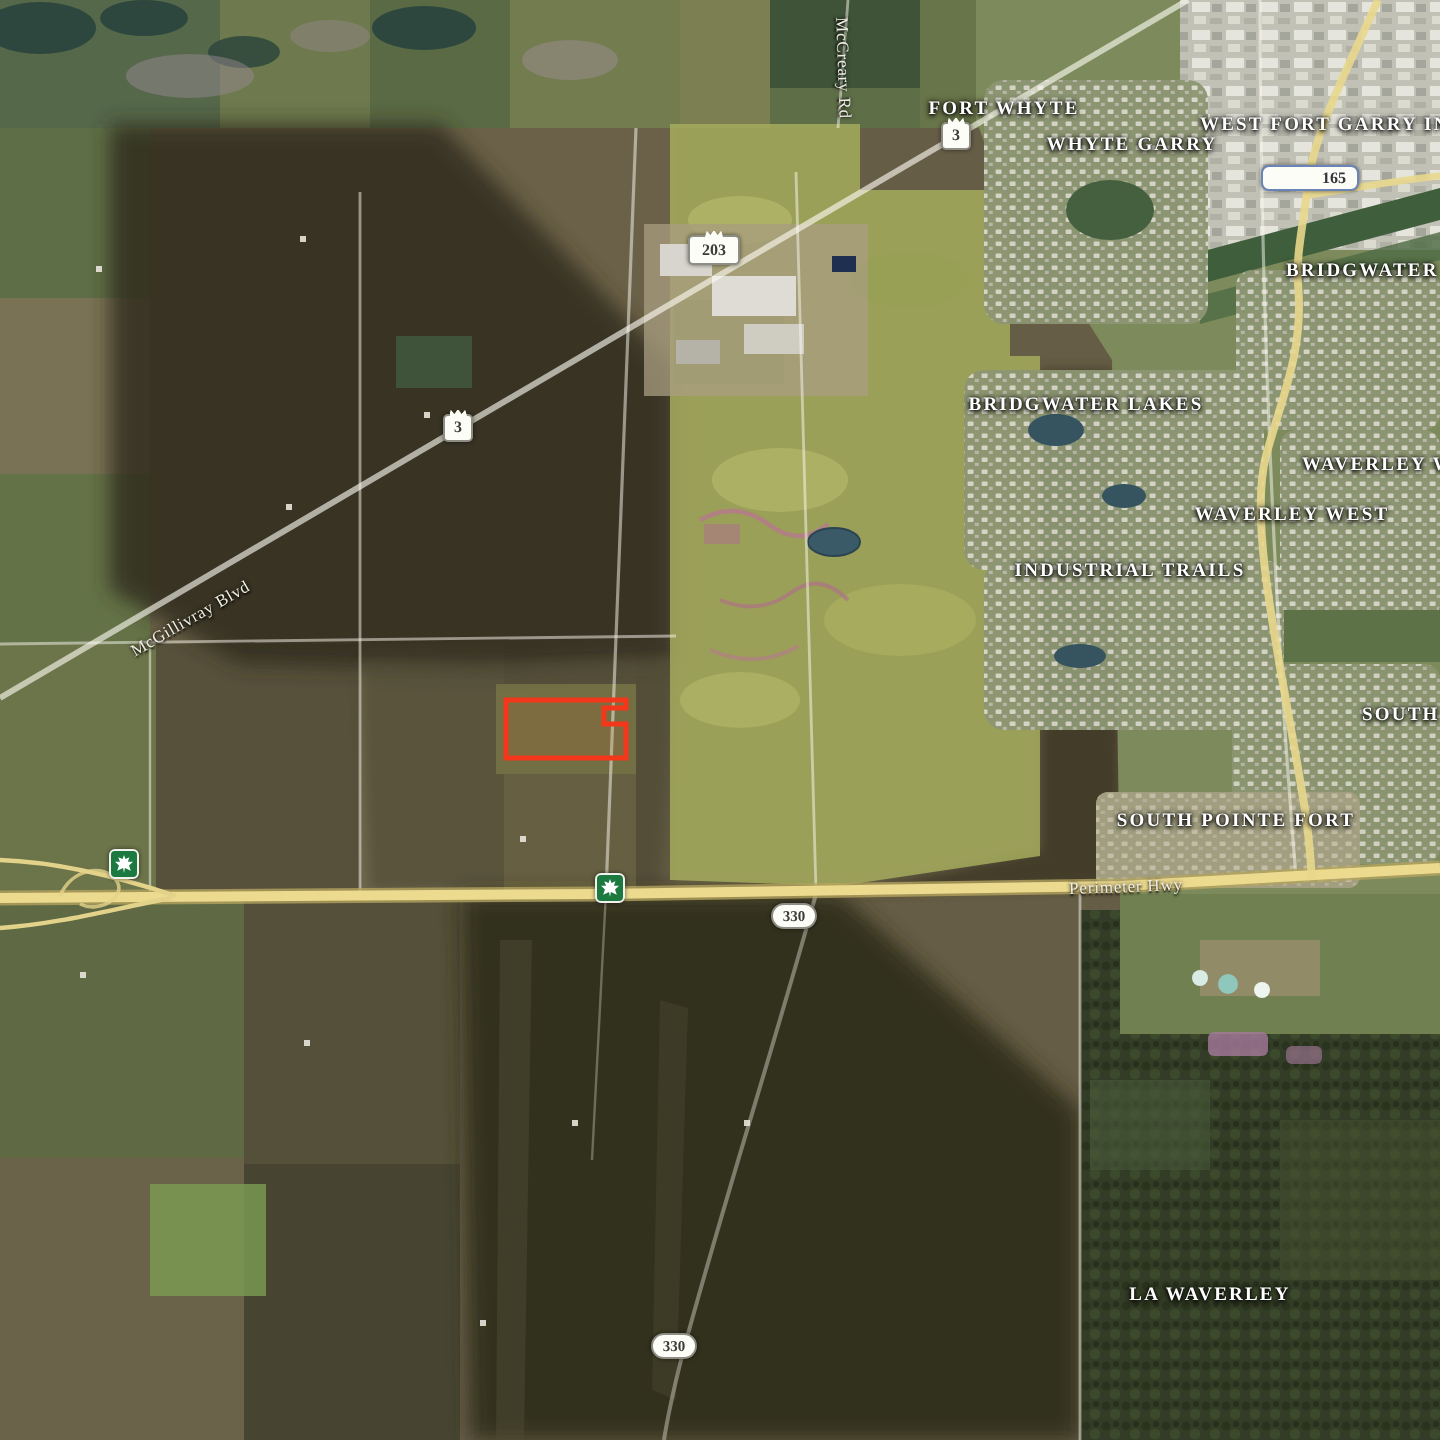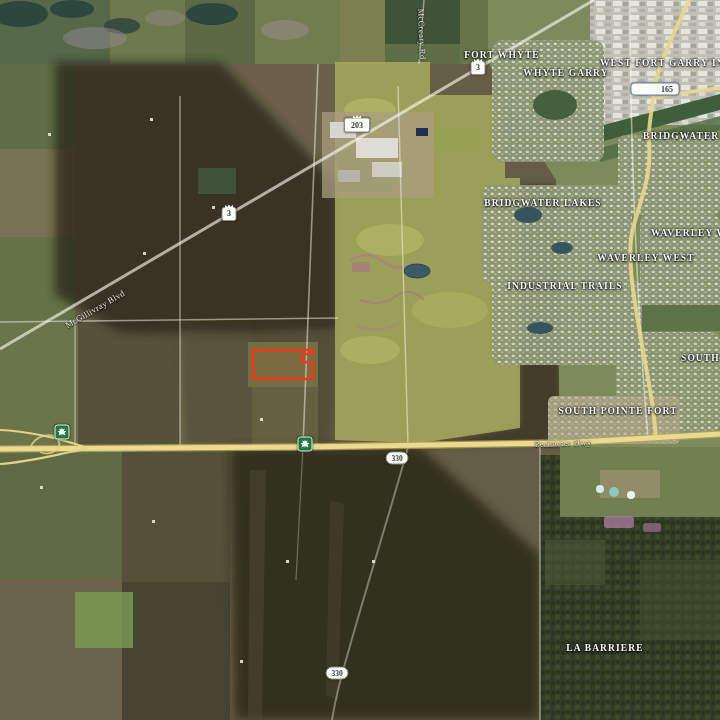--- a/index.html
+++ b/index.html
@@ -202,21 +202,21 @@
   <div class="place-label" style="left:502px;top:55px">FORT WHYTE</div>
   <div class="place-label" style="left:566px;top:73px">WHYTE GARRY</div>
   <div class="place-label edge" style="left:600px;top:63px">WEST FORT GARRY INDUSTRIAL</div>
   <div class="place-label edge" style="left:643px;top:136px">BRIDGWATER FOREST</div>
   <div class="place-label" style="left:543px;top:203px">BRIDGWATER LAKES</div>
   <div class="place-label edge" style="left:651px;top:233px">WAVERLEY WEST</div>
   <div class="place-label" style="left:646px;top:258px">WAVERLEY WEST</div>
   <div class="place-label" style="left:565px;top:286px">INDUSTRIAL TRAILS</div>
   <div class="place-label edge" style="left:681px;top:358px">SOUTH POINTE</div>
   <div class="place-label" style="left:618px;top:411px">SOUTH POINTE FORT</div>
-  <div class="place-label" style="left:605px;top:648px">LA BARRIERE</div>
+  <div class="place-label" style="left:605px;top:648px">LA WAVERLEY</div>
 
   <div class="road-label" style="left:95px;top:309px;transform:translate(-50%,-50%) rotate(-30deg)">McGillivray Blvd</div>
   <div class="road-label" style="left:422px;top:34px;transform:translate(-50%,-50%) rotate(88deg)">McCreary Rd</div>
   <div class="road-label" style="left:563px;top:443px;transform:translate(-50%,-50%) rotate(-2deg)">Perimeter Hwy</div>
 
   <div class="shield" style="left:478px;top:68px;width:13px;height:12px">
     <span class="crown-top"></span>
     <span>3</span>
   </div>
   <div class="shield" style="left:357px;top:125px;width:24px;height:13px">

